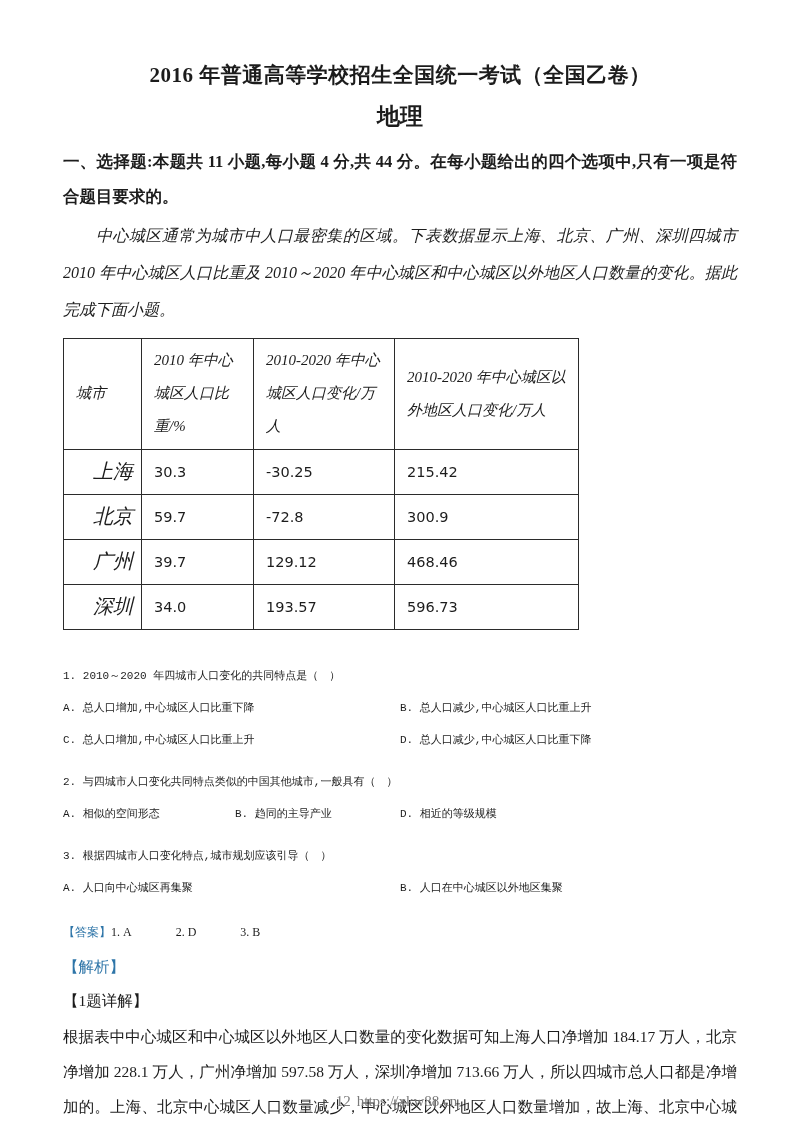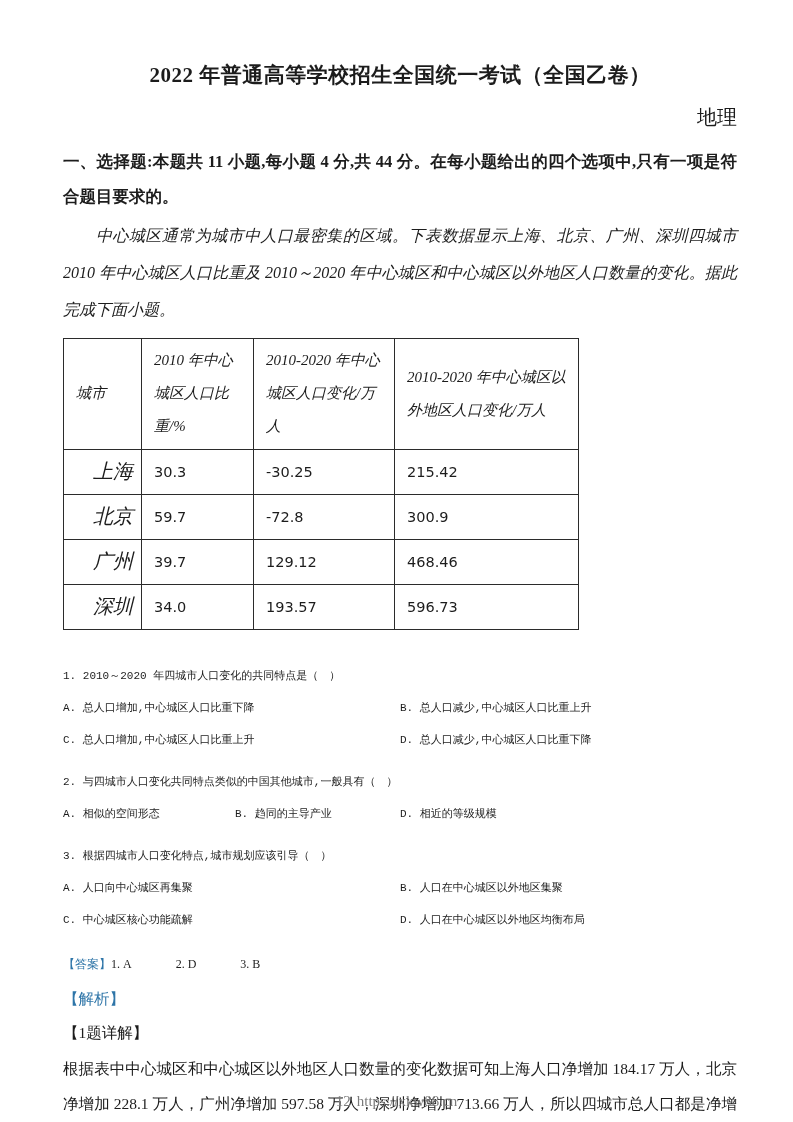--- a/index.html
+++ b/index.html
@@ -20,23 +20,23 @@
     padding: 60px 56px 0 63px;
   }
   .doc-title {
     text-align: center;
     font-size: 21px;
     font-weight: bold;
     line-height: 30px;
     letter-spacing: 0.5px;
   }
   .doc-subject {
-    text-align: right;
-    font-size: 20px;
-    font-weight: normal;
+    text-align: center;
+    font-size: 23px;
+    font-weight: bold;
     line-height: 28px;
     margin-top: 13px;
   }
   .section-heading {
     margin-top: 13px;
     font-size: 16.5px;
     font-weight: bold;
     line-height: 35px;
     text-align: justify;
   }
@@ -138,21 +138,21 @@
     color: #7a7a7a;
   }
   .page-footer .footer-page-number { margin-right: 6px; }
 </style>
 </head>
 <body>
 
 <div class="page">
   <div class="content">
 
-    <div class="doc-title">2022 年普通高等学校招生全国统一考试（全国乙卷）</div>
+    <div class="doc-title">2016 年普通高等学校招生全国统一考试（全国乙卷）</div>
     <div class="doc-subject">地理</div>
 
     <div class="section-heading">一、选择题:本题共 11 小题,每小题 4 分,共 44 分。在每小题给出的四个选项中,只有一项是符合题目要求的。</div>
 
     <div class="intro">中心城区通常为城市中人口最密集的区域。下表数据显示上海、北京、广州、深圳四城市 2010 年中心城区人口比重及 2010～2020 年中心城区和中心城区以外地区人口数量的变化。据此完成下面小题。</div>
 
     <table class="city-table">
       <colgroup>
         <col class="c0">
           <col class="c1">
@@ -215,24 +215,20 @@
           <span class="opt">D. 相近的等级规模</span>
         </div>
       </div>
 
       <div>
         <div class="q-stem">3. 根据四城市人口变化特点,城市规划应该引导（　）</div>
         <div class="opts-2col">
           <span class="opt">A. 人口向中心城区再集聚</span>
           <span class="opt">B. 人口在中心城区以外地区集聚</span>
         </div>
-        <div class="opts-2col">
-          <span class="opt">C. 中心城区核心功能疏解</span>
-          <span class="opt">D. 人口在中心城区以外地区均衡布局</span>
-        </div>
       </div>
 
     </div>
 
     <div class="answer-line">
       <span class="bracket-label">【答案】</span><span class="answer-item">1. A</span><span class="answer-item">2. D</span><span>3. B</span>
     </div>
 
     <div class="analysis-line">
       <span class="bracket-label">【解析】</span>

